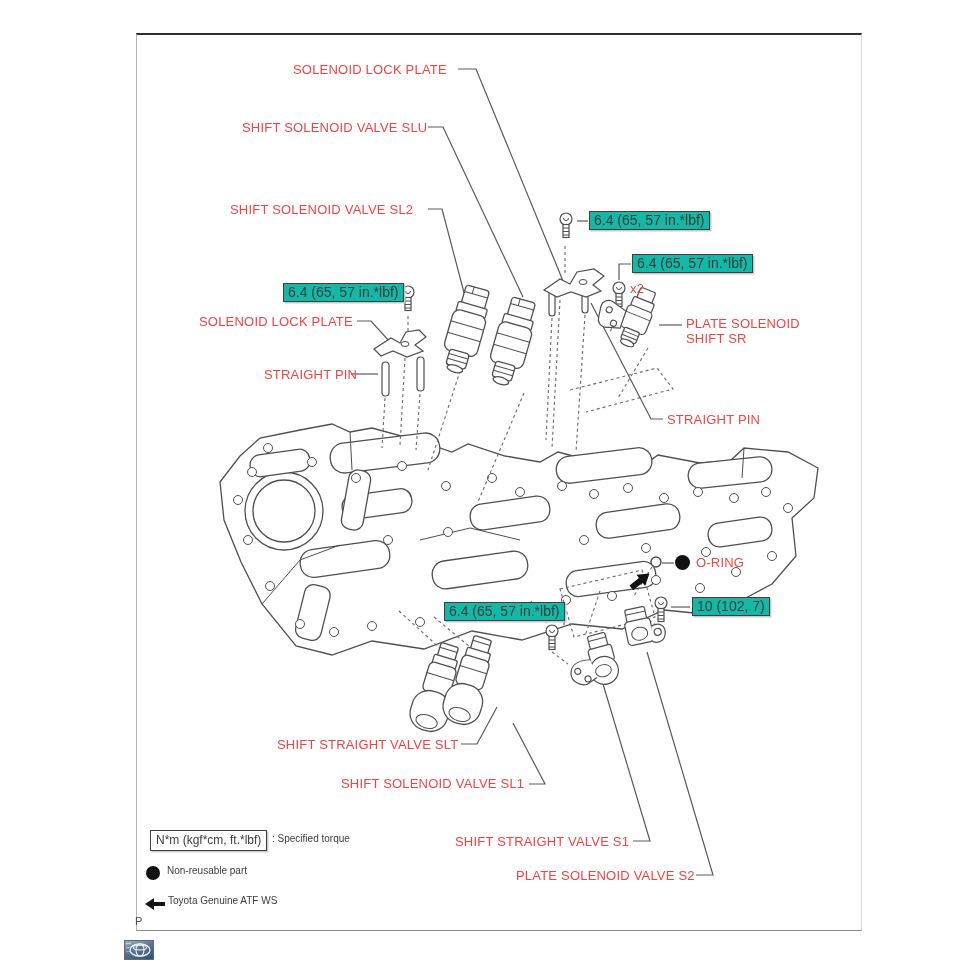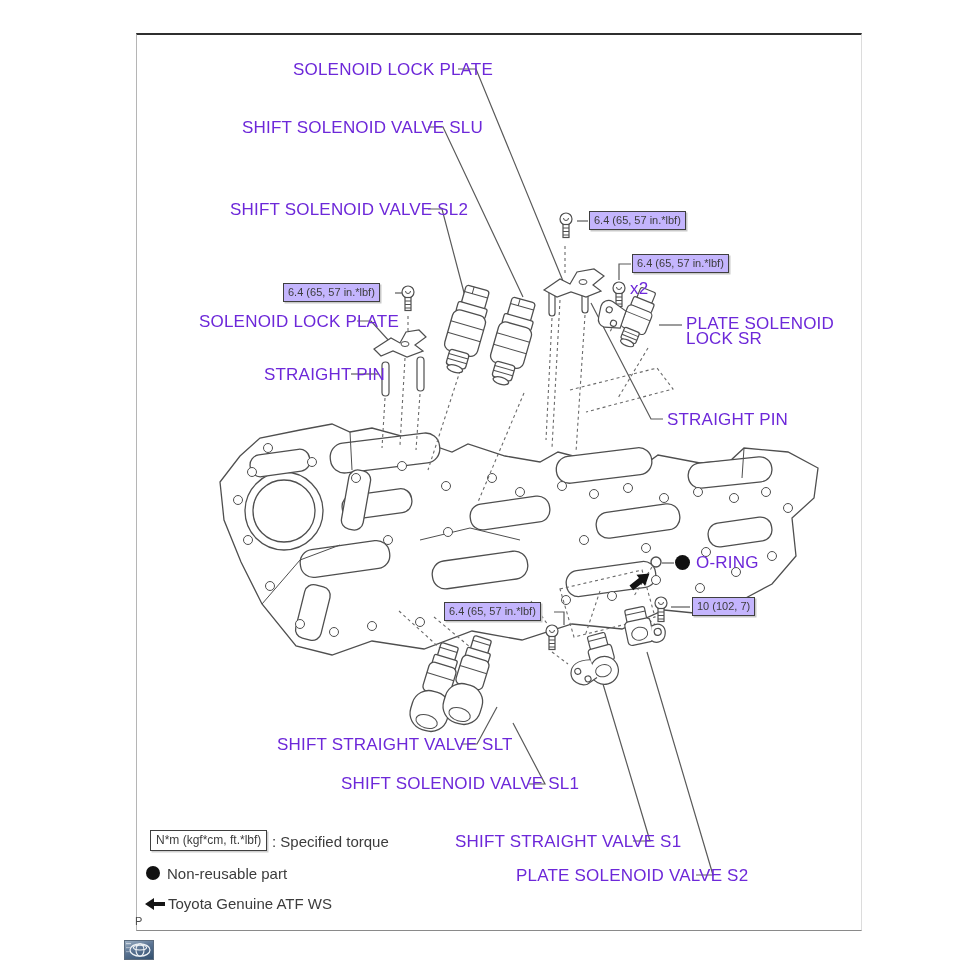--- a/index.html
+++ b/index.html
@@ -2,30 +2,30 @@
 <html><head>
 <meta charset="utf-8">
 <style>
   html,body{margin:0;padding:0;background:#ffffff;}
   body{width:976px;height:976px;position:relative;overflow:hidden;
        font-family:"Liberation Sans",sans-serif;}
   .frame{position:absolute;left:136px;top:33px;width:726px;height:898px;
          background:#fff;border:1px solid #b5b5b5;border-top:2px solid #2f2f2f;
          border-right-color:#dcdcdc;border-bottom-color:#8a8a8a;box-sizing:border-box;}
   svg.art{position:absolute;left:0;top:0;width:976px;height:976px;pointer-events:none;}
-  .lbl{position:absolute;font-size:17px;line-height:15px;color:#6d28d9;
+  .lbl{position:absolute;font-size:13px;line-height:15px;color:#ef4444;
        white-space:nowrap;letter-spacing:.2px;}
-  .tq{position:absolute;border:1.5px solid #3f3f3f;background:#c4b5fd;color:#3c3c3c;
-      font-size:11px;line-height:13px;padding:2px 4px;white-space:nowrap;
+  .tq{position:absolute;border:1.5px solid #3f3f3f;background:#14b8a6;color:#3c3c3c;
+      font-size:14px;line-height:13px;padding:2px 4px;white-space:nowrap;
       box-shadow:1.5px 1.5px 0 #c9c9c9;}
   .dot{position:absolute;background:#111;border-radius:50%;}
   .legend-box{position:absolute;left:150px;top:830px;border:1.5px solid #3f3f3f;
       background:#fff;color:#3c3c3c;font-size:12px;line-height:14px;padding:2px 5px 3px;
       box-shadow:1.5px 1.5px 0 #cfcfcf;white-space:nowrap;}
-  .legend-txt{position:absolute;font-size:15px;color:#3c3c3c;white-space:nowrap;}
+  .legend-txt{position:absolute;font-size:10px;color:#3c3c3c;white-space:nowrap;}
   .pmark{position:absolute;left:135px;top:915px;font-size:11px;color:#4a4a4a;}
   .toyota-logo{position:absolute;left:124px;top:940px;width:30px;height:20px;
       border:1px solid #5b6b7d;box-sizing:border-box;cursor:pointer;
       background:linear-gradient(160deg,#9db0c4 0%,#5a7392 45%,#33506f 100%);}
   .arrow-legend{position:absolute;left:144px;top:897px;width:22px;height:14px;}
 </style>
 </head>
 <body>
 
 <div class="frame"></div>
@@ -219,21 +219,21 @@
 </svg>
 
 <div class="lbl" style="left:293px;top:62px">SOLENOID LOCK PLATE</div>
 <div class="lbl" style="left:242px;top:120px">SHIFT SOLENOID VALVE SLU</div>
 <div class="lbl" style="left:230px;top:202px">SHIFT SOLENOID VALVE SL2</div>
 <div class="lbl" style="left:199px;top:314px">SOLENOID LOCK PLATE</div>
 <div class="lbl" style="left:264px;top:367px">STRAIGHT PIN</div>
 <div class="lbl" style="left:630px;top:281px">x2</div>
 <div class="lbl" style="left:686px;top:316px">
   <span style="display:block">PLATE SOLENOID</span>
-  <span style="display:block">LOCK SR</span>
+  <span style="display:block">SHIFT SR</span>
 </div>
 <div class="lbl" style="left:667px;top:412px">STRAIGHT PIN</div>
 <span class="dot" style="left:675px;top:555px;width:15px;height:15px"></span>
 <div class="lbl" style="left:696px;top:555px">O-RING</div>
 <div class="lbl" style="left:277px;top:737px">SHIFT STRAIGHT VALVE SLT</div>
 <div class="lbl" style="left:341px;top:776px">SHIFT SOLENOID VALVE SL1</div>
 <div class="lbl" style="left:455px;top:834px">SHIFT STRAIGHT VALVE S1</div>
 <div class="lbl" style="left:516px;top:868px">PLATE SOLENOID VALVE S2</div>
 
 <div class="tq" style="left:589px;top:211px">6.4 (65, 57 in.*lbf)</div>

